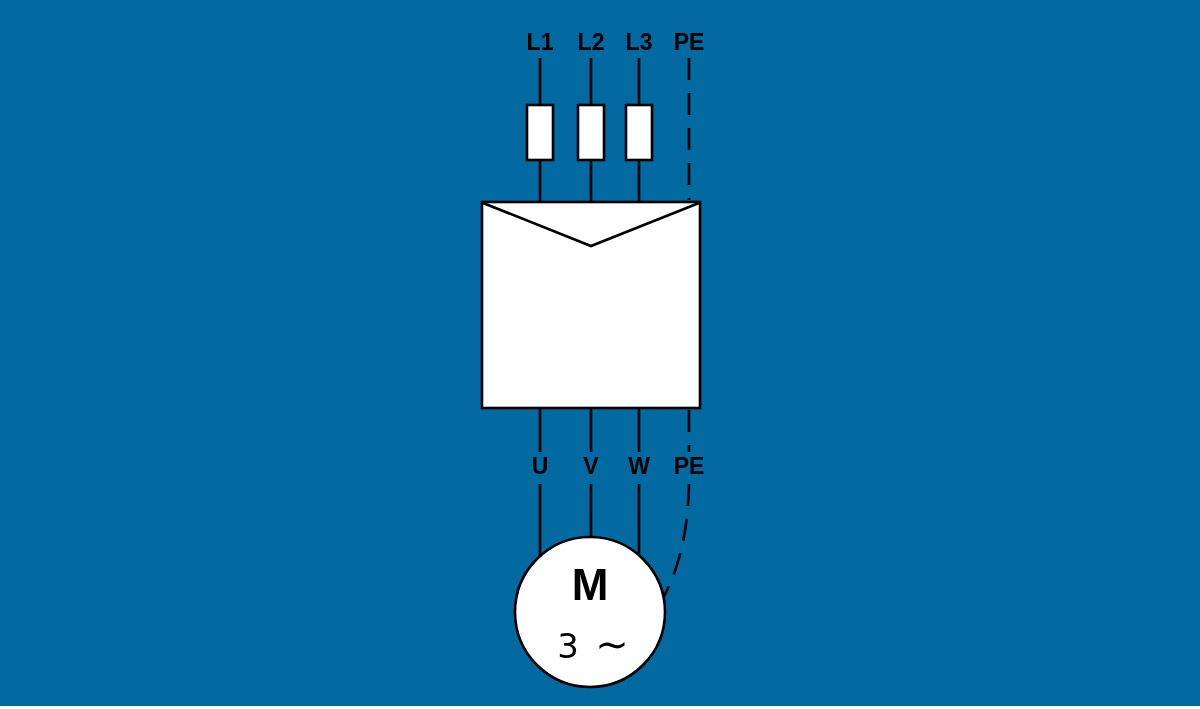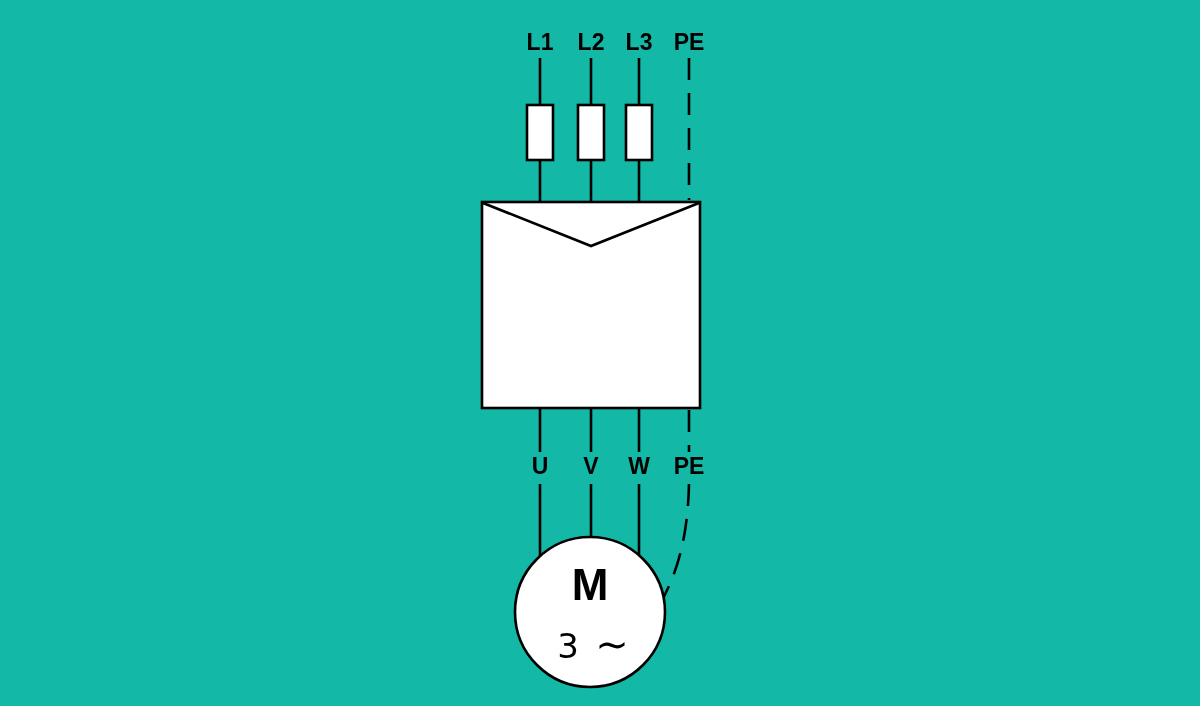--- a/index.html
+++ b/index.html
@@ -5,21 +5,21 @@
   html, body {
     margin: 0;
     padding: 0;
     background: #ffffff;
     font-family: "Liberation Sans", sans-serif;
   }
   .stage {
     position: relative;
     width: 1200px;
     height: 706px;
-    background: #14b8a6;
+    background: #0369a1;
     overflow: hidden;
     text-decoration: underline;
   }
   svg {
     display: block;
   }
   .wire {
     stroke: #000000;
     stroke-width: 2.6;
     fill: none;

